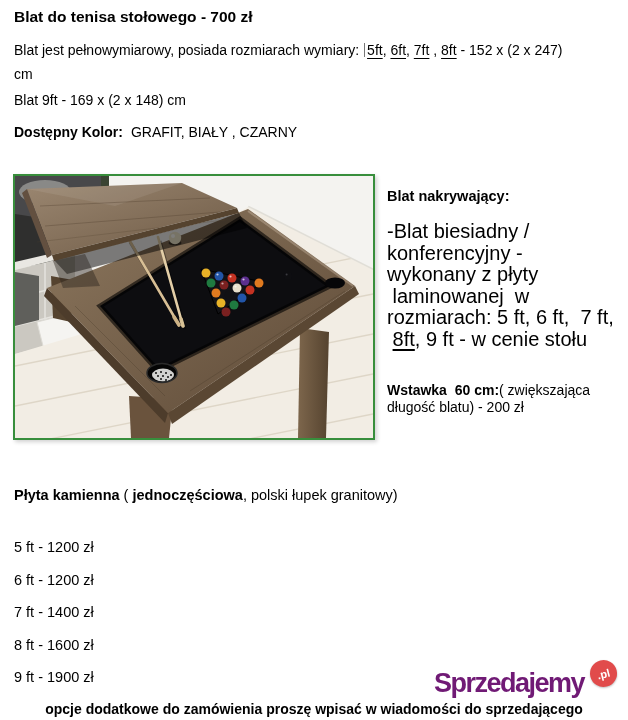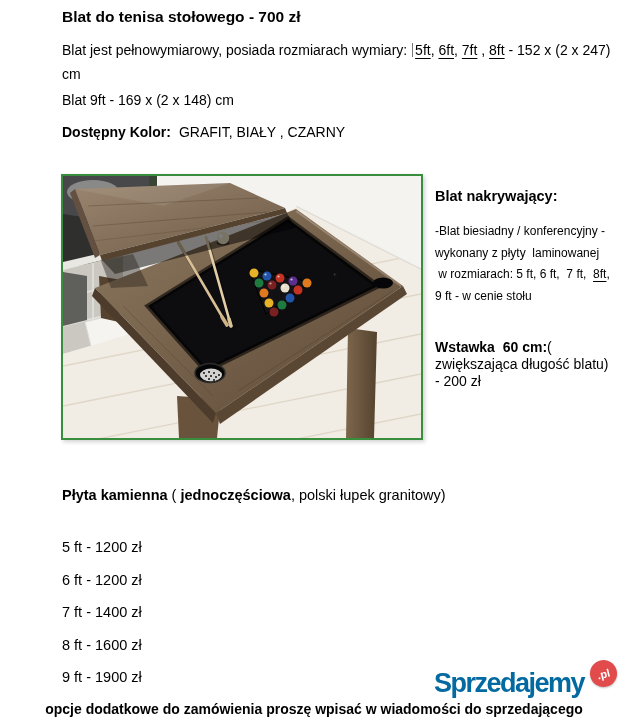--- a/index.html
+++ b/index.html
@@ -4,21 +4,20 @@
 <style>
   * { margin:0; padding:0; box-sizing:border-box; }
   html,body { background:#fff; }
   .page {
     position:relative;
     width:628px; height:720px;
     overflow:hidden;
     background:#fff;
     font-family:"Liberation Sans","DejaVu Sans",sans-serif;
     color:#000;
-    padding-left:48px;
   }
   .content { padding:8px 14px 0 14px; }
 
   .title { font-size:15.5px; font-weight:bold; line-height:18px; }
 
   .para { font-size:14px; line-height:24px; }
   .p1 { margin-top:12px; white-space:nowrap; }
   .p2 { margin-top:2px; }
   .p3 { margin-top:8px; }
   .lbl { font-weight:bold; }
@@ -42,41 +41,41 @@
   .photo-frame {
     width:362px; height:266px; flex:0 0 auto;
     border:2px solid #388e3c;
     background:#eceae4;
     box-shadow:2px 2px 4px rgba(0,0,0,0.18);
   }
   .photo-frame svg { display:block; width:100%; height:100%; }
 
   .right-col { margin-left:12px; width:230px; padding-top:12px; }
   .right-col h2 { font-size:14.5px; font-weight:bold; line-height:20px; }
-  .cover-body { margin-top:15px; font-size:12px; line-height:21.5px; }
+  .cover-body { margin-top:15px; font-size:20px; line-height:21.5px; }
   .insert { margin-top:32px; font-size:14px; line-height:17px; }
 
   .stone-section { width:560px; text-align:left; margin-top:46px; }
   .stone-title { font-size:14.5px; line-height:18px; }
   .stone-title .b { font-weight:bold; }
   .price-list { margin-top:27px; }
   .price-row { font-size:14.5px; line-height:32.5px; }
 
   .footer-note {
     position:absolute; left:0; bottom:3px; width:628px;
     text-align:center; font-size:14px; font-weight:bold;
     text-decoration-thickness:1.5px;
     white-space:nowrap;
   }
 
   .watermark { position:absolute; top:660px; right:8px; width:186px; height:46px; }
   .wm-text {
     position:absolute; left:0; top:8px;
     font-size:27px; font-weight:bold; letter-spacing:-1.5px;
-    color:#0369a1;
+    color:#701a75;
     text-shadow:1px 0 0 #fff,-1px 0 0 #fff,0 1px 0 #fff,0 -1px 0 #fff,1px 1px 0 #fff;
   }
   .wm-badge {
     position:absolute; right:3px; top:0;
     width:27px; height:27px; border-radius:50%;
     background:#e14b4b;
     box-shadow:0 1px 2px rgba(0,0,0,0.25);
     display:flex; align-items:center; justify-content:center;
     transform:rotate(-14deg);
   }

